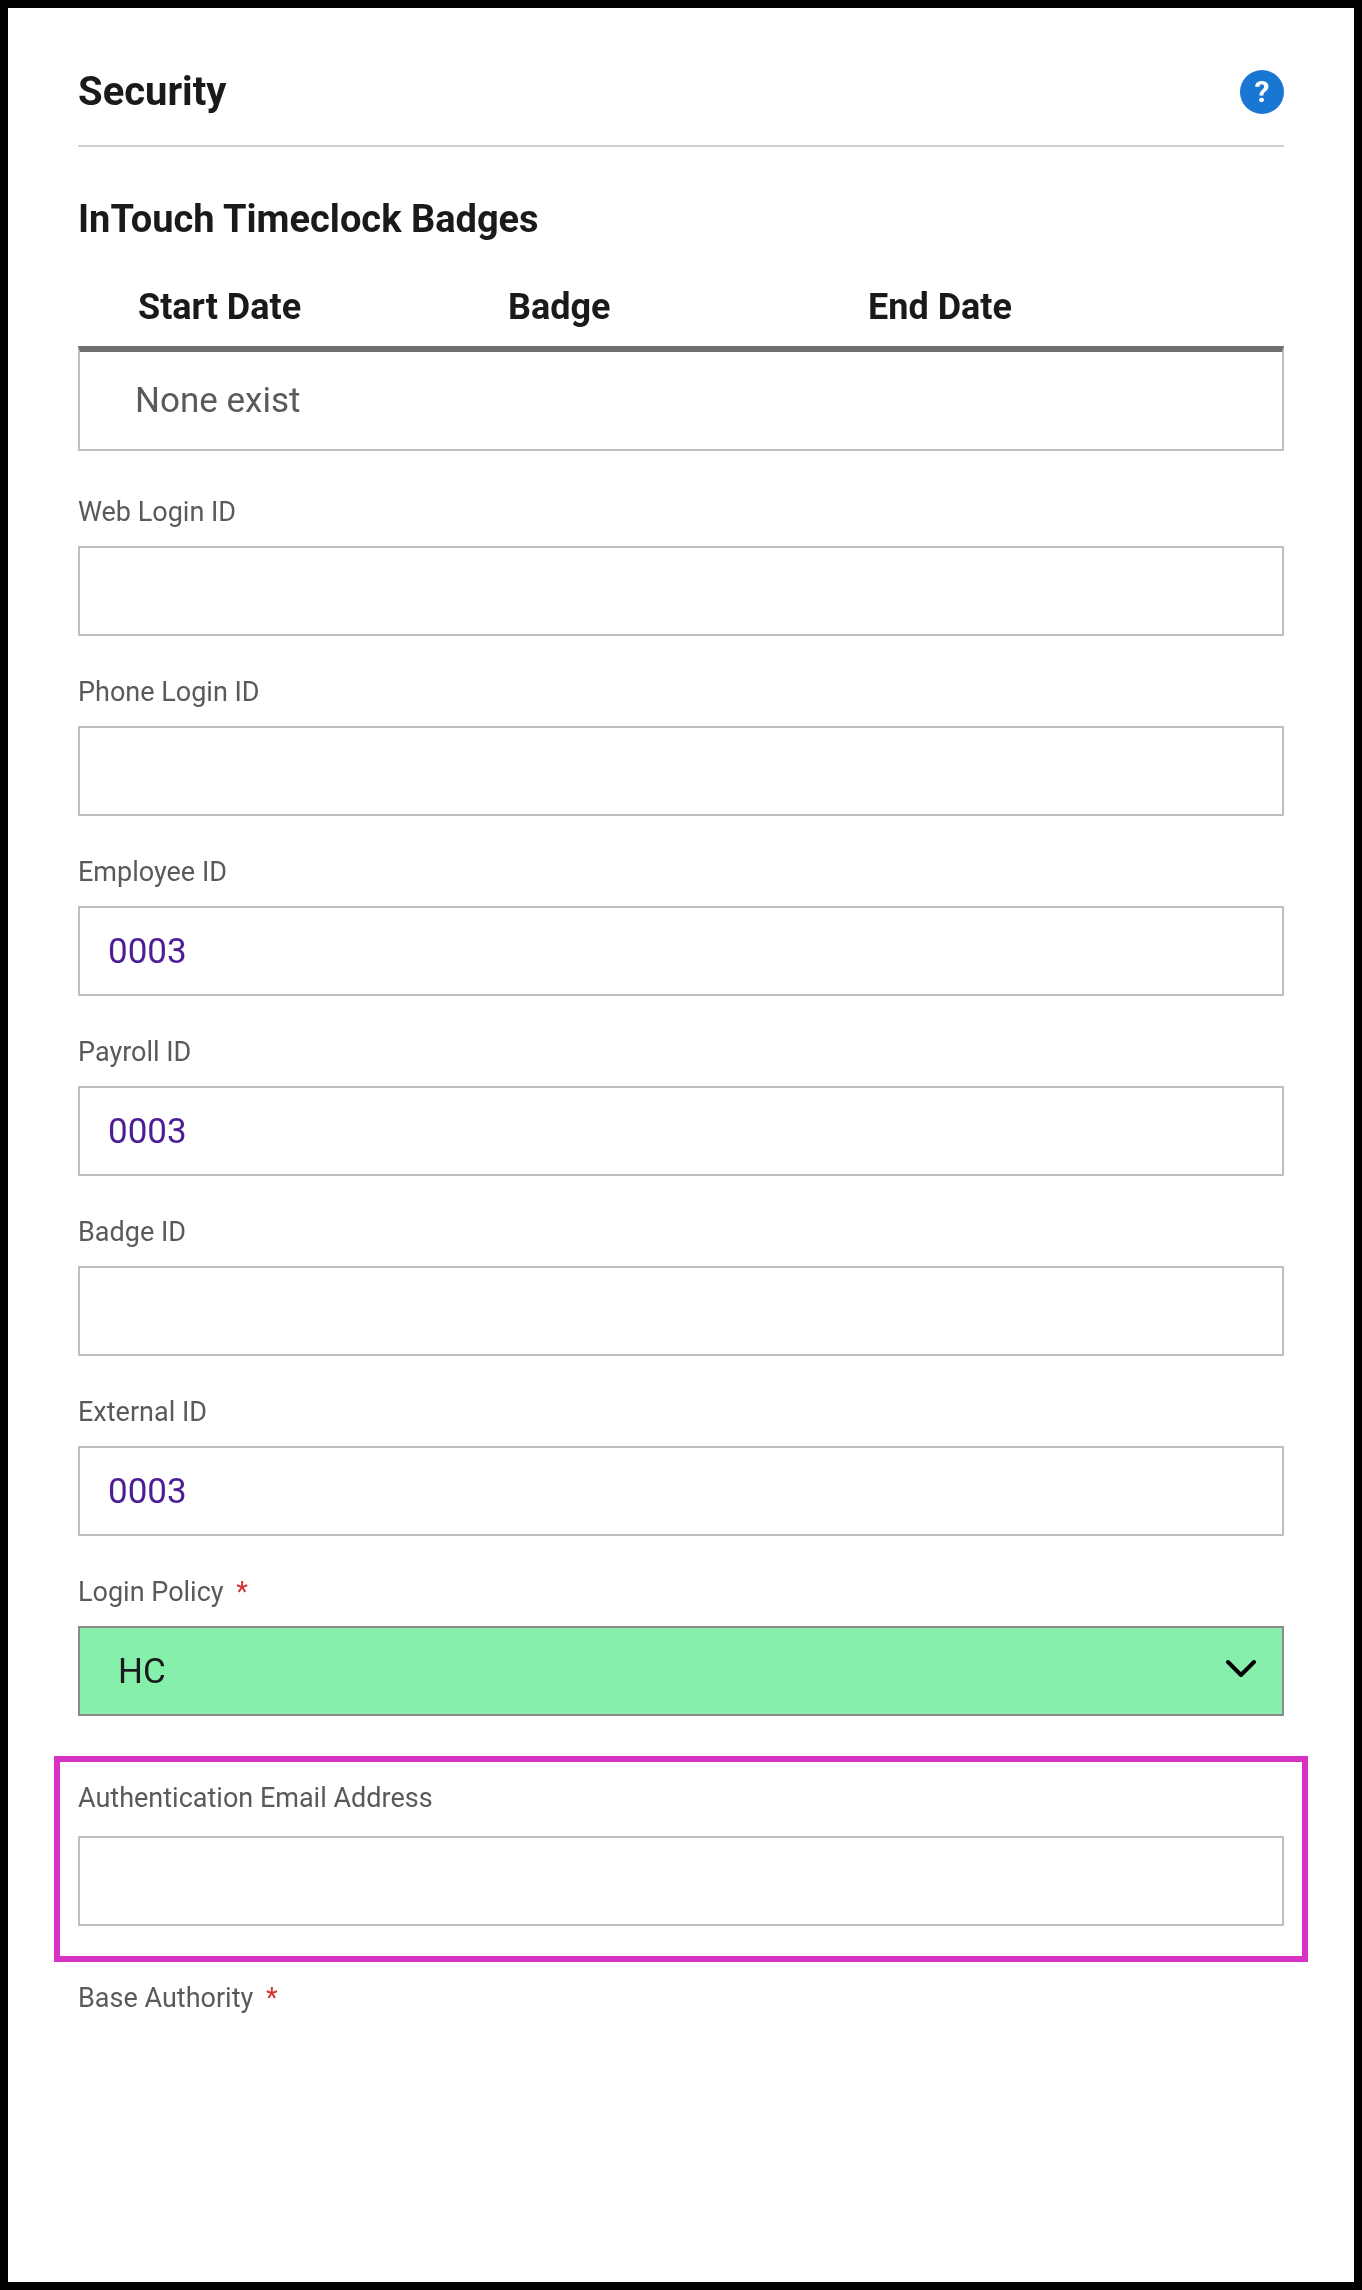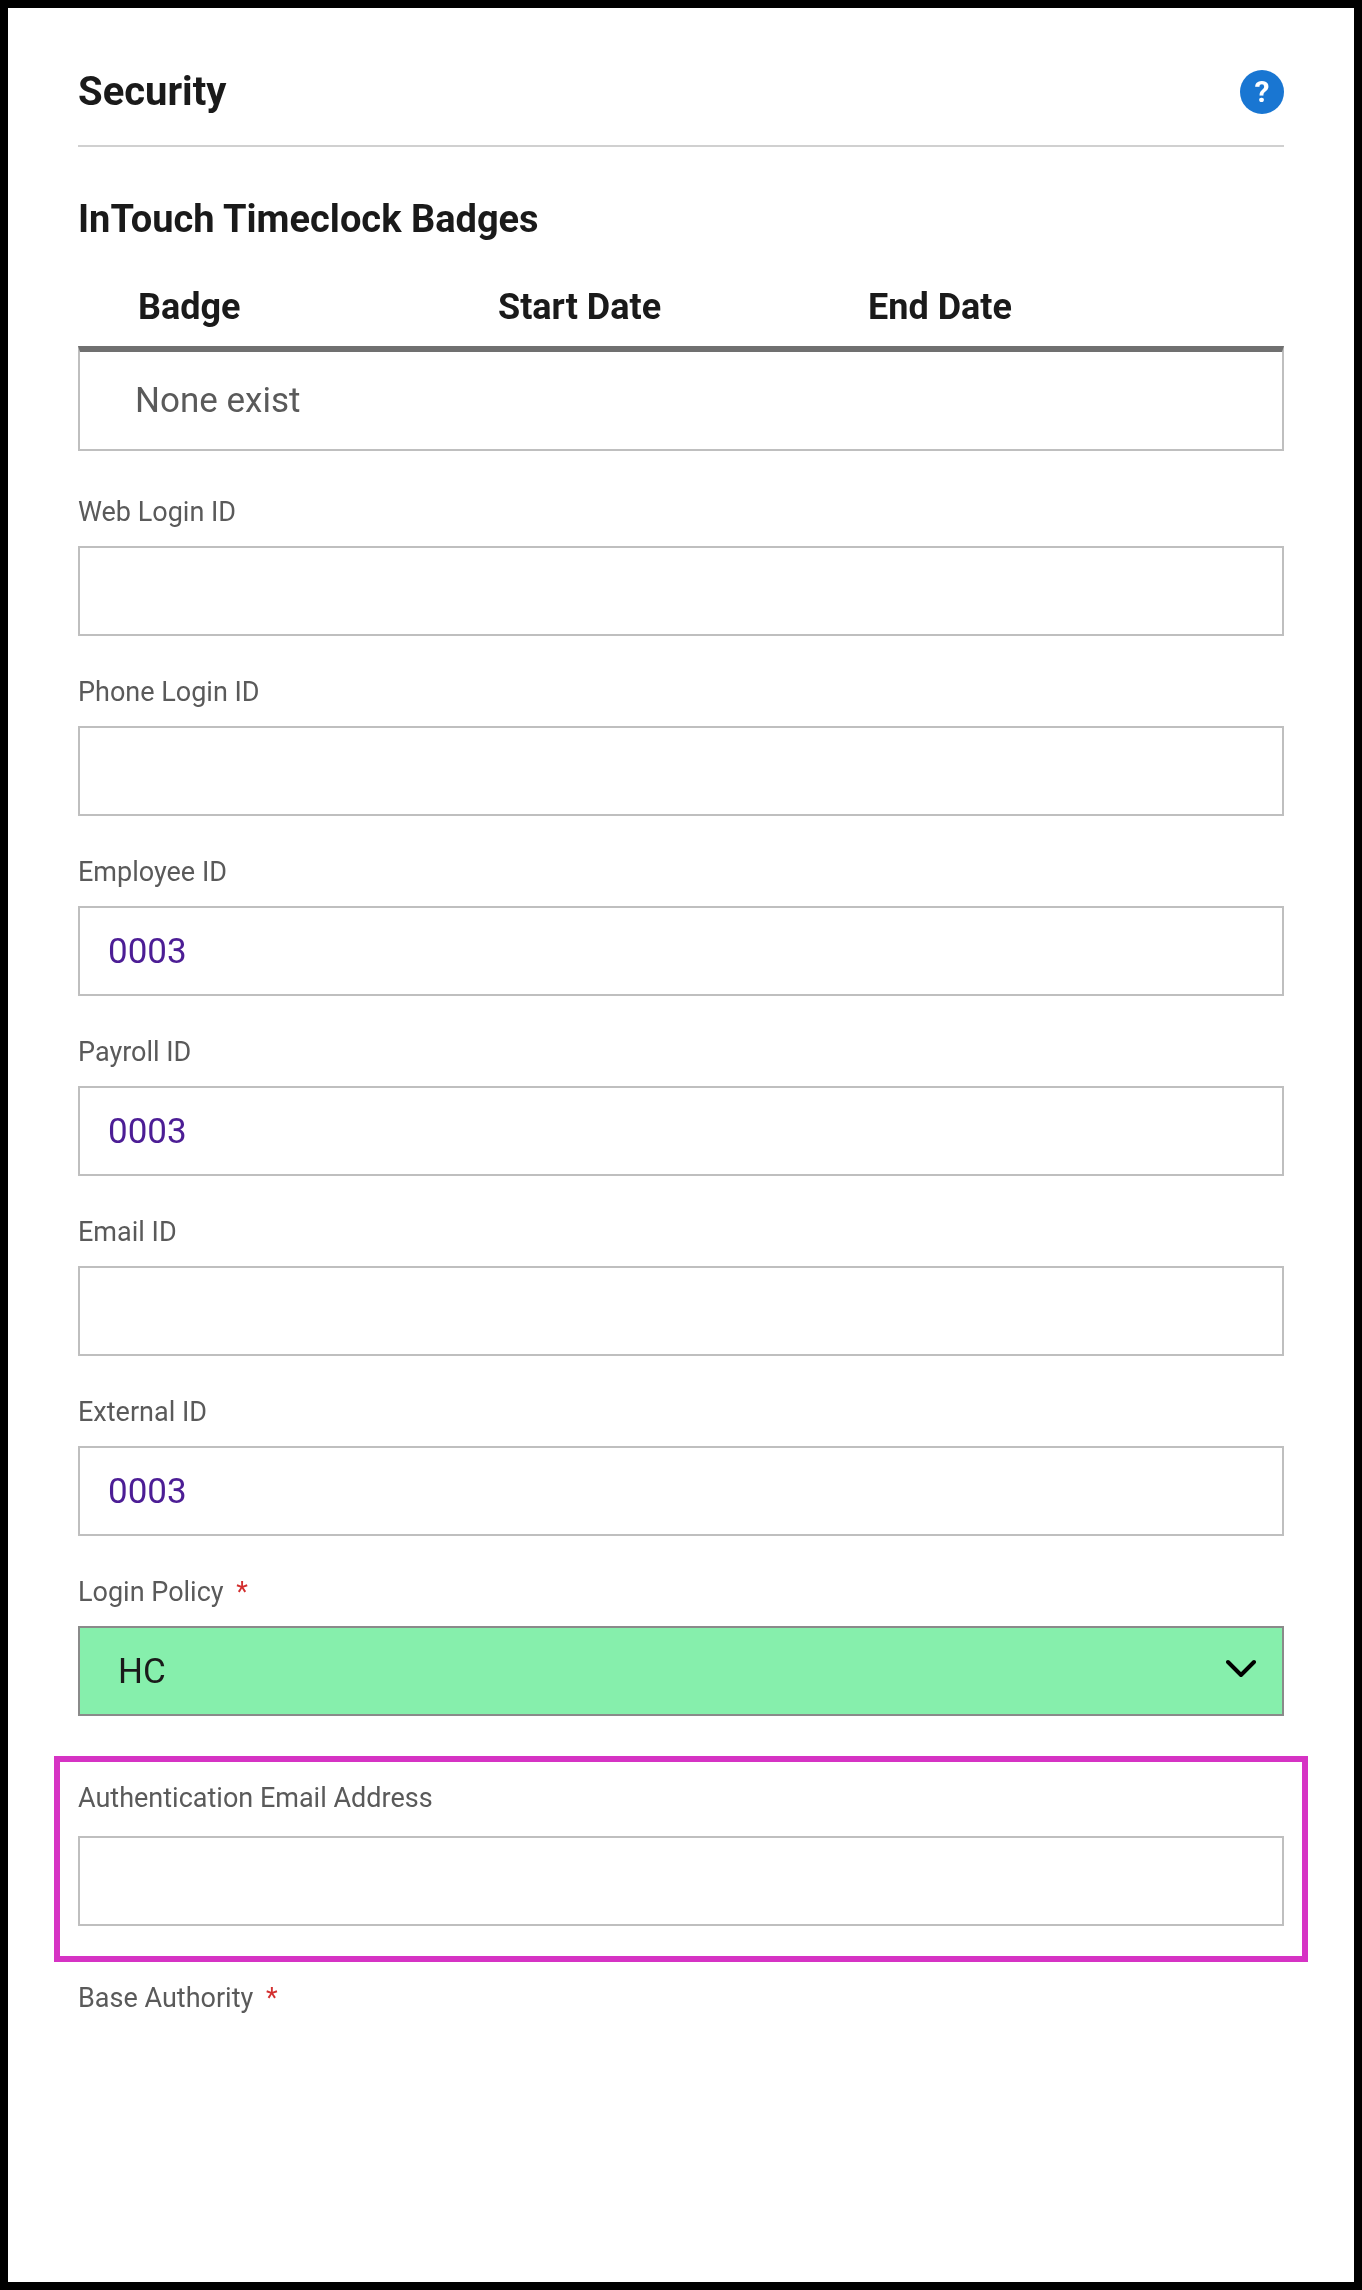--- a/index.html
+++ b/index.html
@@ -138,22 +138,22 @@
 <div class="header-row">
   <h1 class="page-title">Security</h1>
   <div class="help-icon">?</div>
 </div>
 
 <hr class="divider">
 
 <h2 class="section-title">InTouch Timeclock Badges</h2>
 
 <div class="table-header">
+  <div class="col col-start">Start Date</div>
   <div class="col col-badge">Badge</div>
-  <div class="col col-start">Start Date</div>
   <div class="col col-end">End Date</div>
 </div>
 <div class="table-body">
   <div class="table-empty">None exist</div>
 </div>
 
 <div class="field-group">
   <label class="field-label">Web Login ID</label>
   <input type="text" class="text-input" value="" style="">
 </div>
@@ -167,21 +167,21 @@
   <label class="field-label">Employee ID</label>
   <input type="text" class="text-input" value="0003" style="">
 </div>
 
 <div class="field-group">
   <label class="field-label">Payroll ID</label>
   <input type="text" class="text-input" value="0003" style="">
 </div>
 
 <div class="field-group">
-  <label class="field-label">Email ID</label>
+  <label class="field-label">Badge ID</label>
   <input type="text" class="text-input" value="" style="">
 </div>
 
 <div class="field-group">
   <label class="field-label">External ID</label>
   <input type="text" class="text-input" value="0003" style="">
 </div>
 
 <div class="field-group">
   <label class="field-label">

